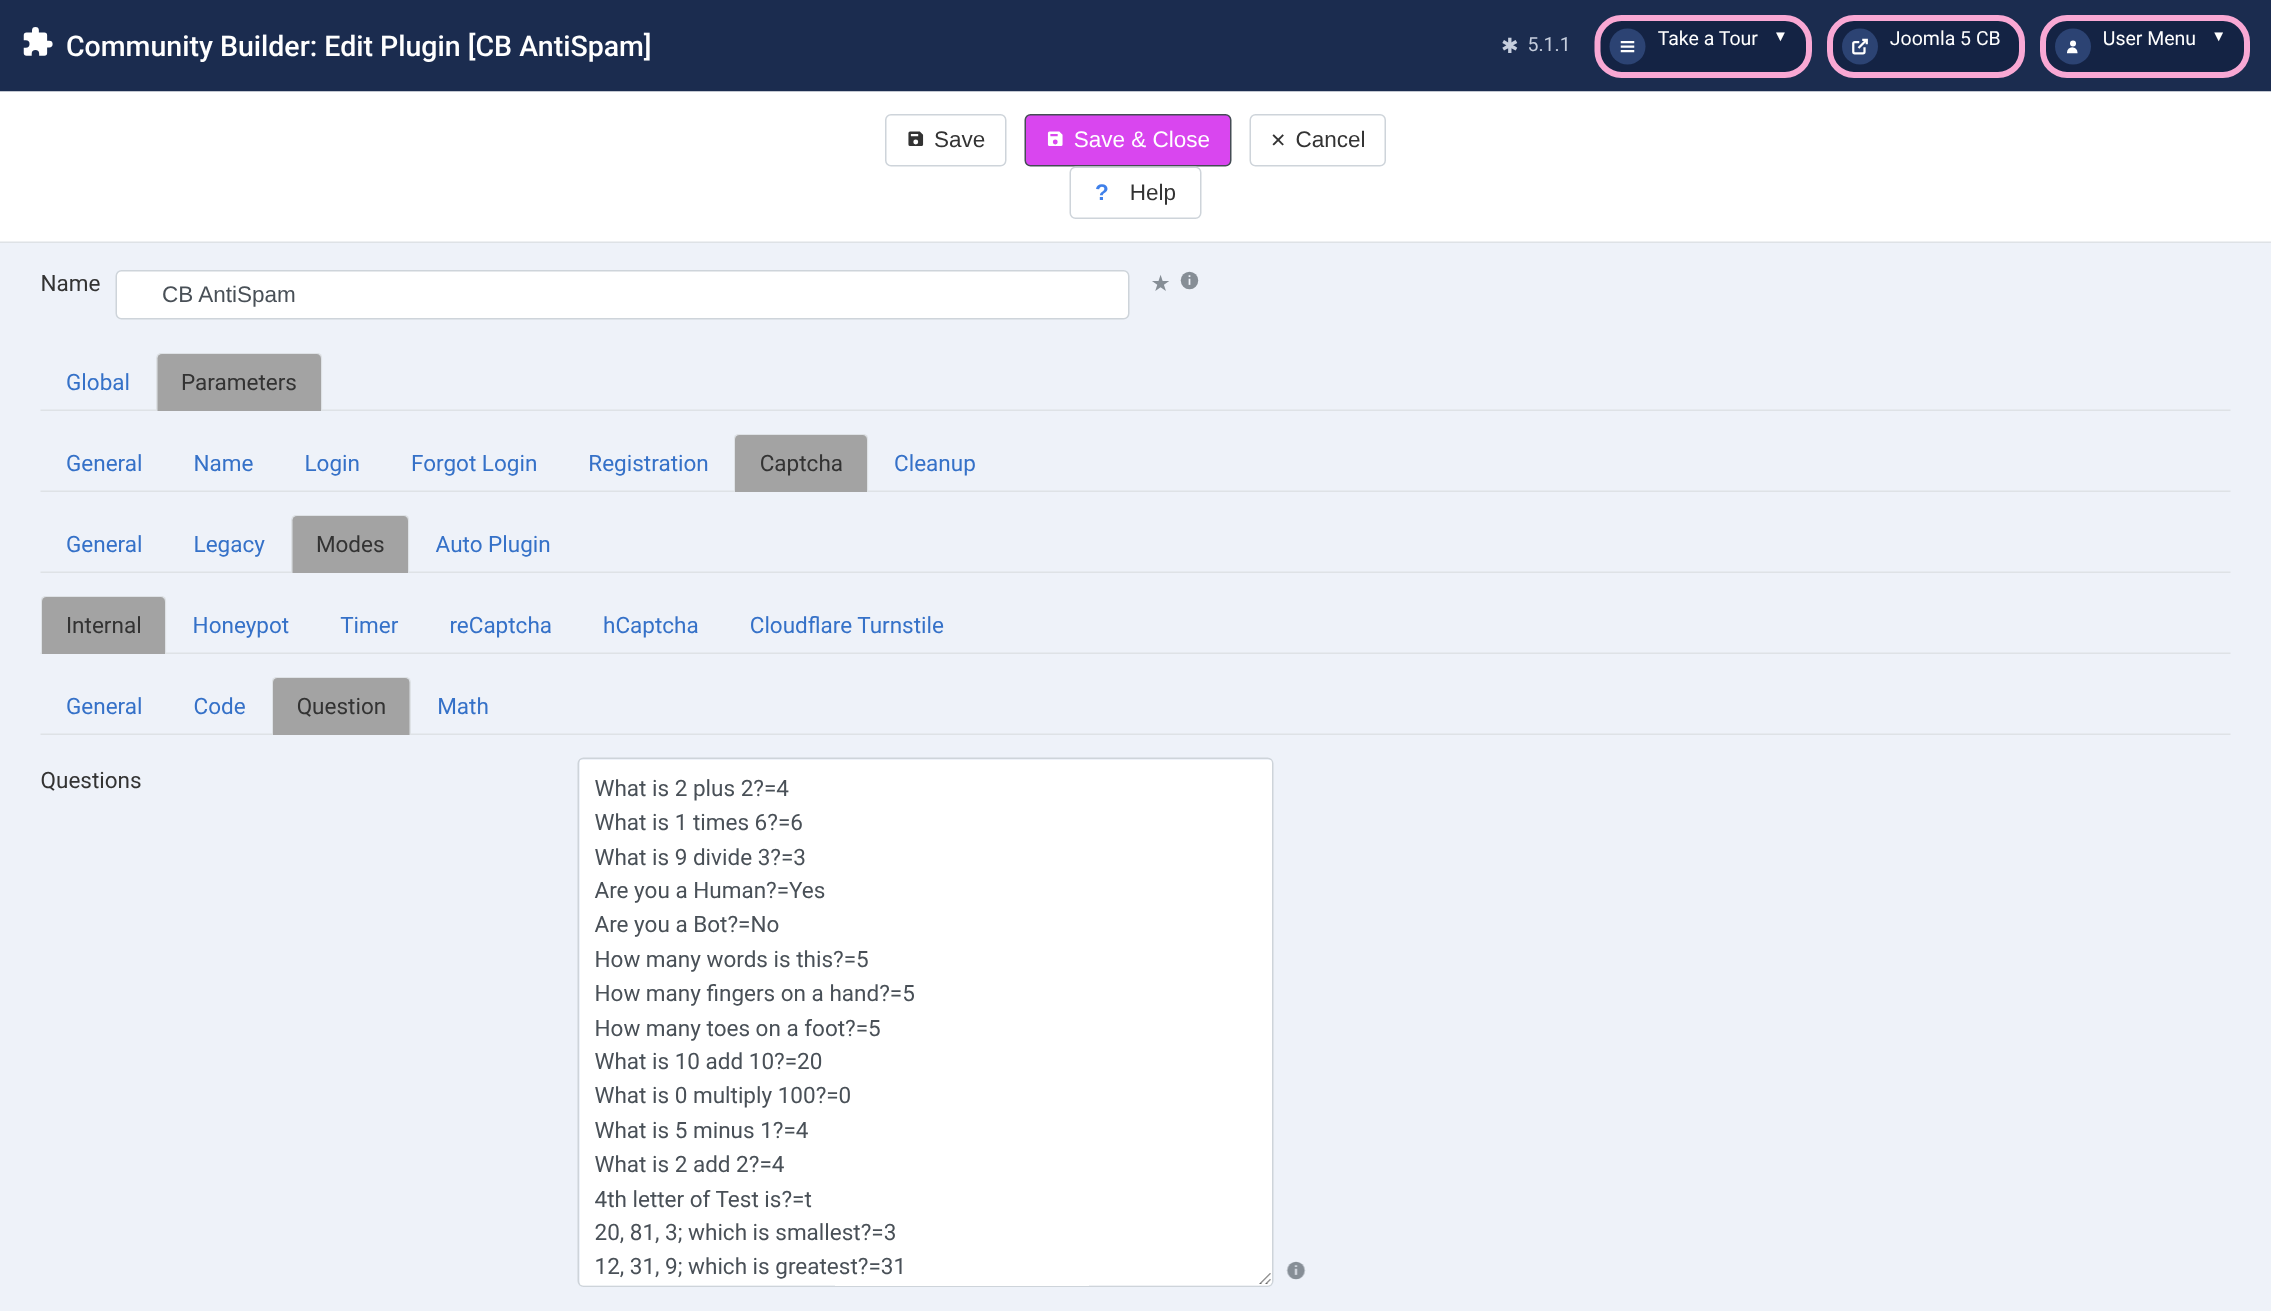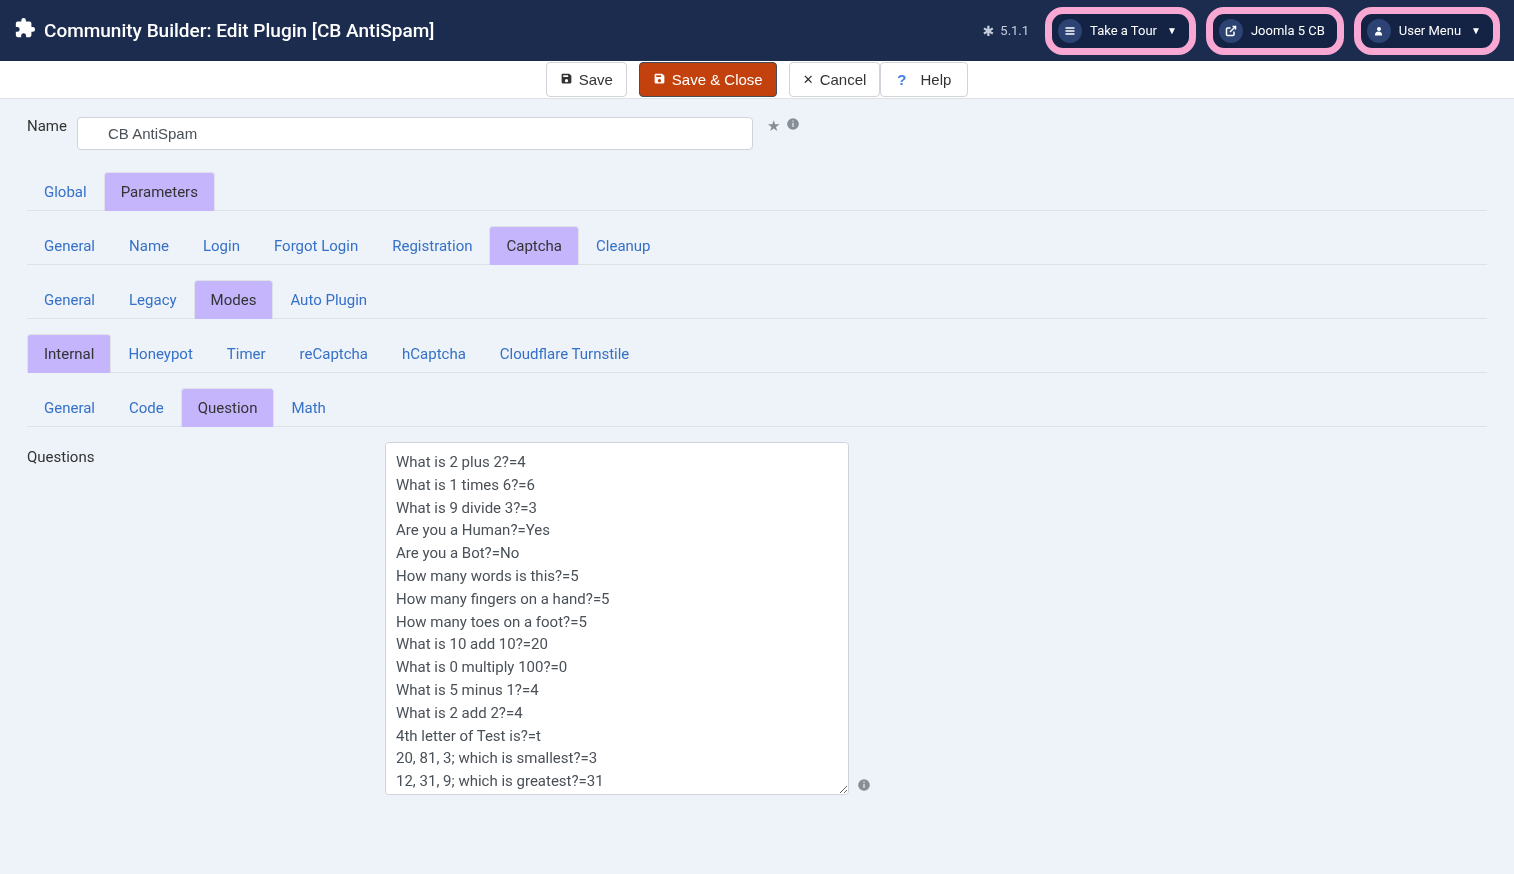--- a/index.html
+++ b/index.html
@@ -6,42 +6,42 @@
 body { font-family: -apple-system, BlinkMacSystemFont, "Segoe UI", Roboto, sans-serif; font-size: 14px; color: #1f2937; background: #eef2f9; }
 a { text-decoration: none; }
 
 .topbar { background: #1b2c4f; color: #fff; display: flex; align-items: center; justify-content: space-between; padding: 0 14px; height: 61px; gap: 11px; }
 .topbar-left { display: flex; align-items: center; gap: 8px; font-size: 19px; font-weight: 500; }
 .topbar-right { display: flex; align-items: center; gap: 10px; }
 .puzzle-icon { font-size: 20px; display:inline-block; }
 .joomla-version { display: flex; align-items: center; gap: 6px; font-size: 13px; color: #c6cedd; margin-right: 6px; }
 .joomla-logo { font-size: 14px; }
 
-.pill { display: inline-flex; align-items: center; gap: 8px; background: #142344; border: 7px solid #f9a8d4; color: #fff; padding: 5px 12px 5px 6px; border-radius: 18px; font-size: 13px; cursor: pointer; }
+.pill { display: inline-flex; gap: 8px; background: #142344; border: 4px solid #f9a8d4; color: #fff; padding: 5px 12px 5px 6px; border-radius: 18px; font-size: 13px; cursor: pointer; }
 .pill .circ { width: 24px; height: 24px; border-radius: 50%; background: #2c4373; display: inline-flex; align-items: center; justify-content: center; font-size: 12px; }
 .pill .chev { font-size: 10px; margin-left: 2px; }
 
-.actionbar { background: #fff; border-bottom: 1px solid #dee2e6; padding: 1px 27px; display: flex; align-items: center; justify-content: center; }
+.actionbar { background: #fff; border-bottom: 1px solid #dee2e6; padding: 15px 27px; display: flex; align-items: center; justify-content: flex-start; flex-direction: column; }
 .actionbar-left { display: flex; gap: 12px; }
 .btn { display: inline-flex; align-items: center; gap: 6px; padding: 8px 13px; border-radius: 4px; border: 1px solid #ced4da; background: #fff; color: #333; font-size: 15px; cursor: pointer; }
-.btn-dark { background: #c2410c; color: #fff; border-color: #444c54; }
+.btn-dark { background: #d946ef; color: #fff; border-color: #444c54; }
 .btn .ic { font-size: 13px; display:inline-block; }
 .btn-help { padding: 8px 16px; }
 .help-q { color: #3f80ea; font-weight: 700; margin-right: 8px; }
 
 .content { padding: 18px 27px 30px; }
 .name-row { display: flex; align-items: flex-start; gap: 6px; margin-bottom: 22px; }
 .name-label { margin-right: 4px; font-size: 15px; color:#333; }
 .name-input { width: 676px; padding: 7px 30px; font-size: 15px; border: 1px solid #ced4da; border-radius: 4px; background: #fff; color:#495057; }
 .meta-icons { display: flex; gap: 6px; margin-left: 8px; color: #868e96; font-size: 15px; }
 .meta-icons span { cursor: pointer; }
 
 .tabs { display: flex; border-bottom: 1px solid #dee2e6; margin-bottom: 0; }
 .tab { padding: 10px 16px; color: #3571c8; cursor: pointer; border: 1px solid transparent; border-bottom: none; font-size: 15px; margin-bottom: -1px; background: transparent; }
-.tab.active { background: #c4b5fd; color: #333; border-color: #dee2e6 #dee2e6 #fff; border-top-left-radius: 4px; border-top-right-radius: 4px; }
+.tab.active { background: #a3a3a3; color: #333; border-color: #dee2e6 #dee2e6 #fff; border-top-left-radius: 4px; border-top-right-radius: 4px; }
 .tab-block { margin-bottom: 15px; }
 .tab-block:last-of-type { margin-bottom: 18px; }
 
 .form-row { display: flex; align-items: flex-start; gap: 8px; margin-top: 6px; }
 .form-label { width: 350px; font-size: 15px; color:#333; padding-top: 6px; }
 .questions-wrap { display: flex; align-items: flex-end; gap: 8px; justify-content: center; }
 .questions-ta { width: 464px; height: 353px; padding: 8px 10px; font-size: 15px; line-height: 1.52; border: 1px solid #ced4da; border-radius: 4px; background: #fff; color: #495057; font-family: inherit; resize: both; overflow-y: scroll; }
 .info-ic { color: #868e96; font-size: 14px; cursor: pointer; }
 </style>
 </head>

